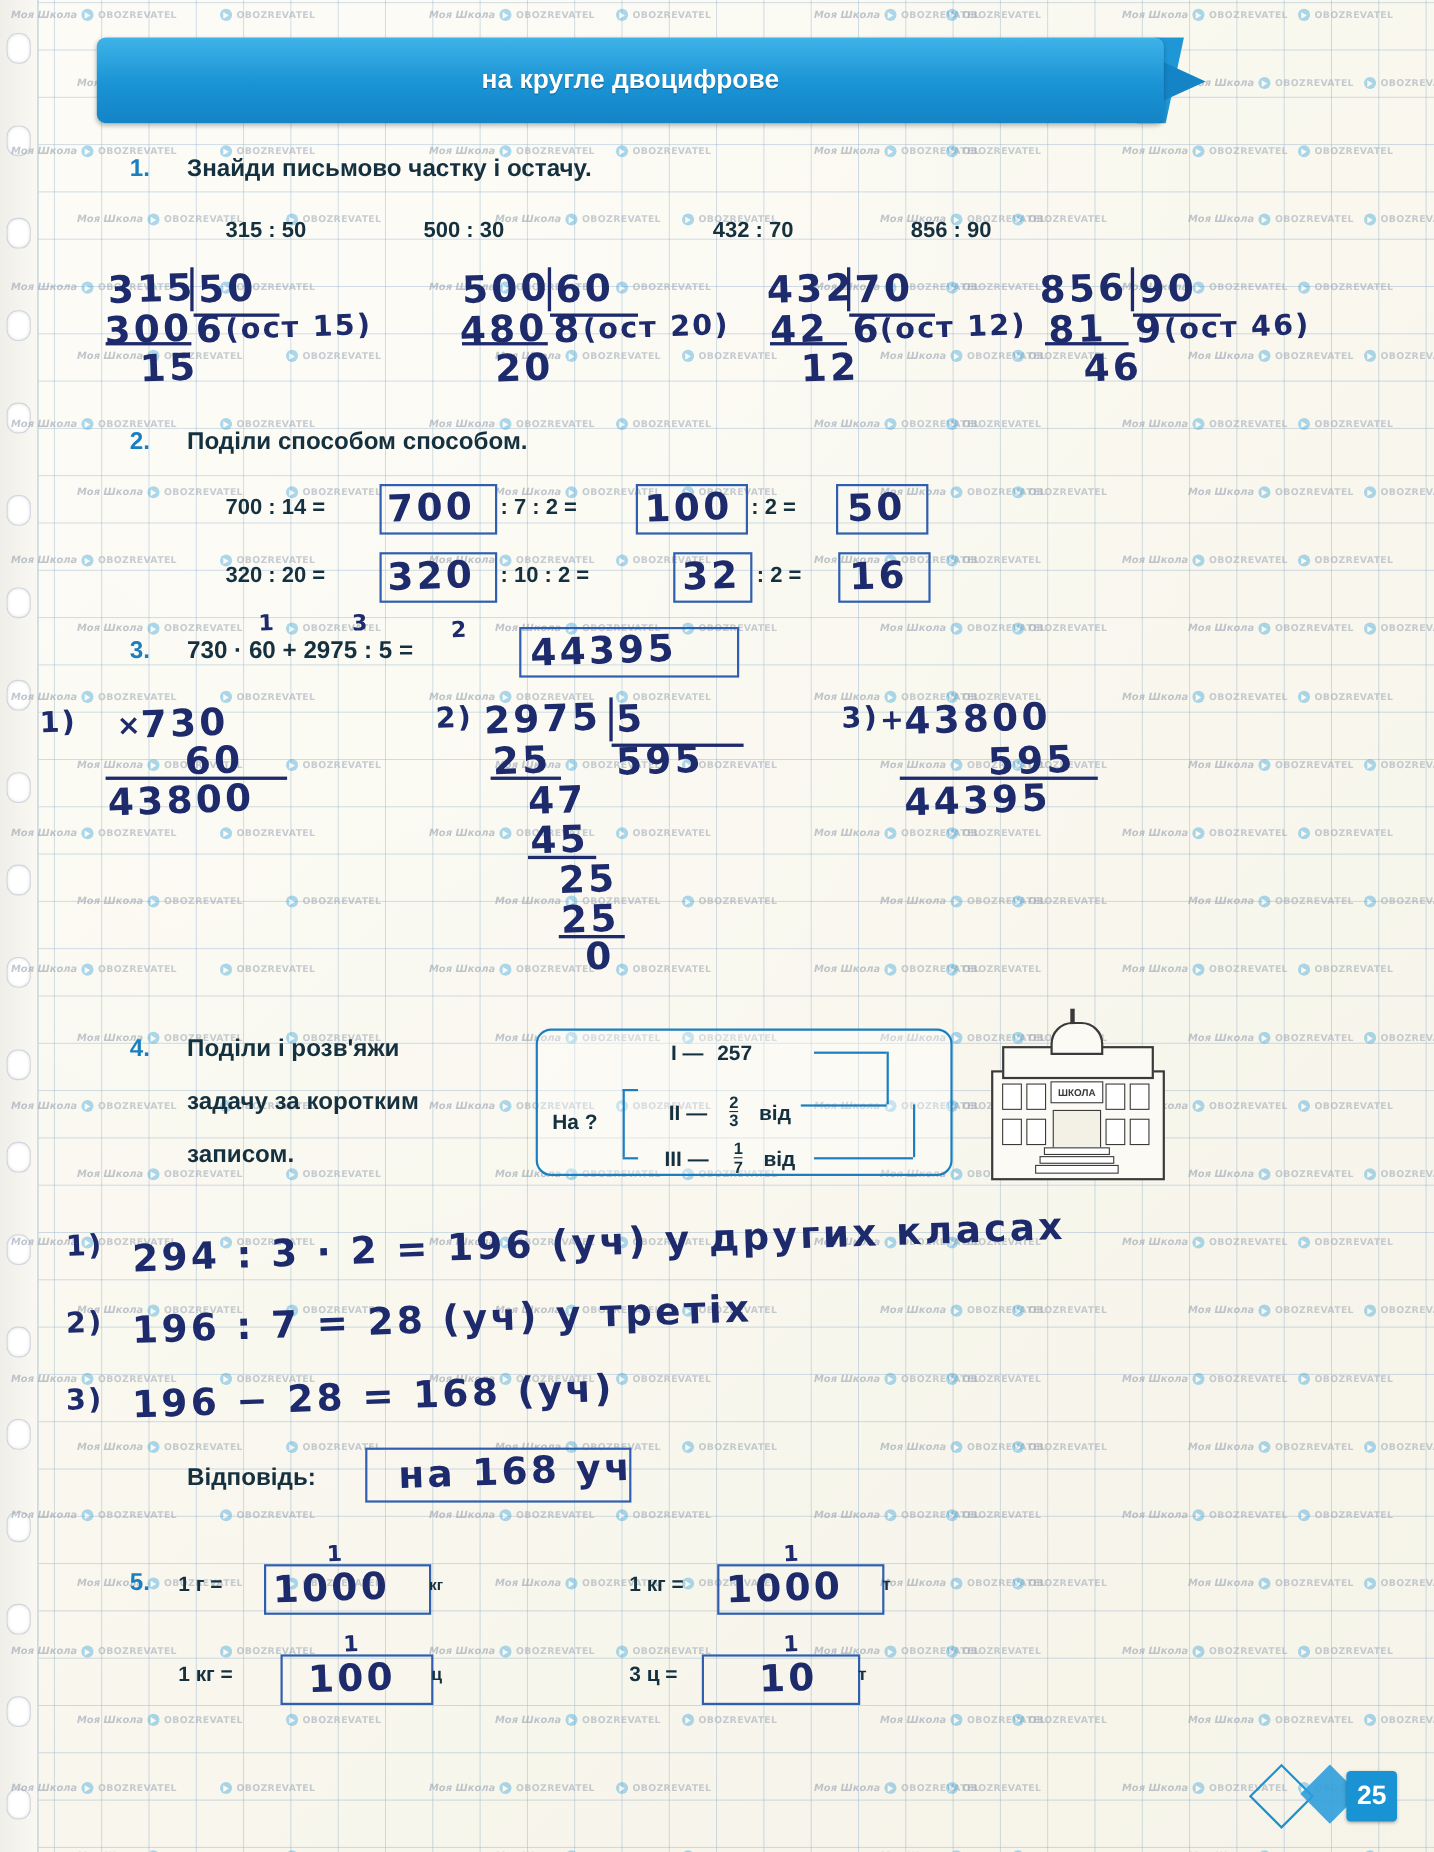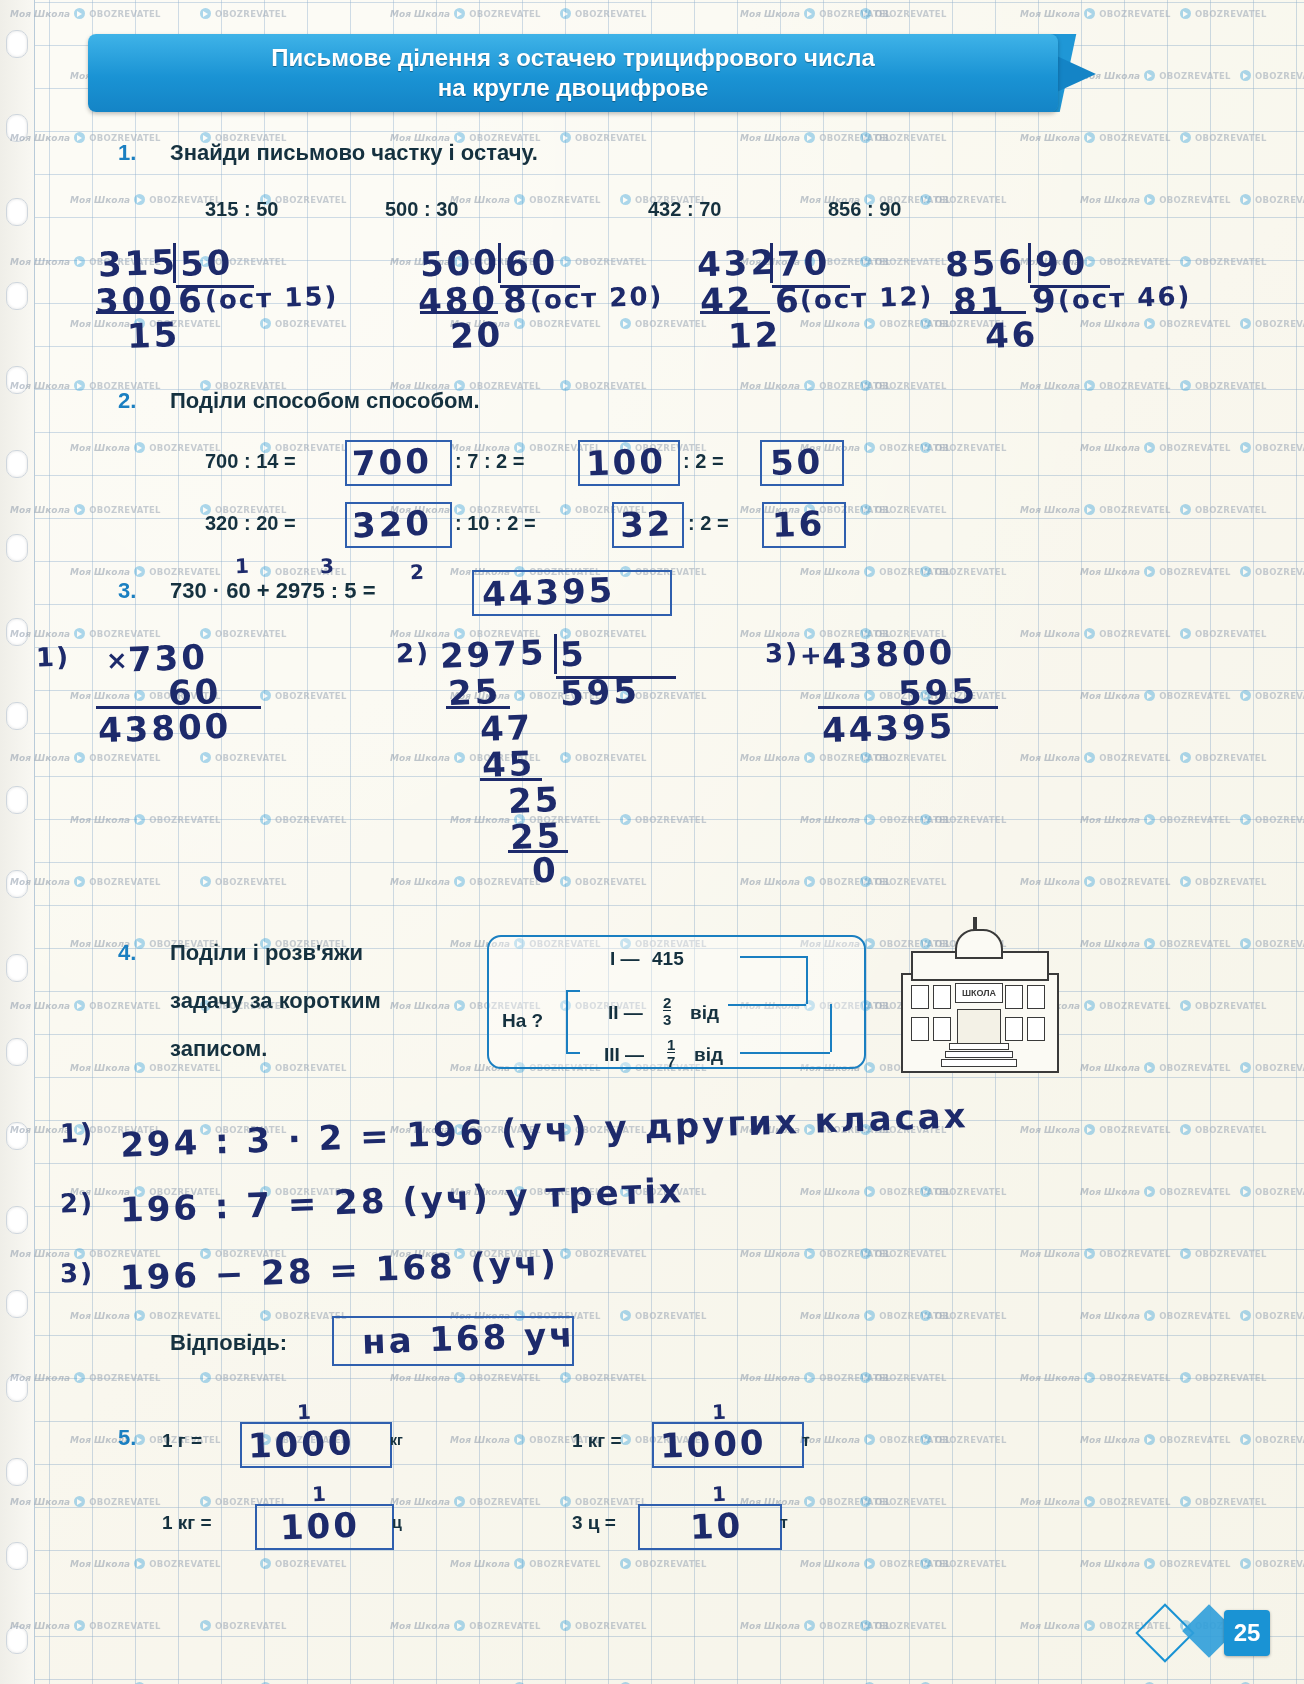--- a/index.html
+++ b/index.html
@@ -1160,21 +1160,20 @@
     <div class="wmitem" style="left: 1240px; top: 1682px;">
       <span class="wmdot"></span>
       <span class="wmobz">OBOZREVATEL</span>
     </div>
   </div>
 
 <div id="bannerArrow2"></div>
 <div id="bannerArrow"></div>
 <div id="banner">
   <div id="bannerInner">
-    <div>Письмове ділення з остачею трицифрового числа</div>
     <div>на кругле двоцифрове</div>
   </div>
 </div>
 
 <div class="num" style="left:118px;top:140px">1.</div>
 <div class="task" style="left:170px;top:140px">Знайди письмово частку і остачу.</div>
 
 <div class="sub" style="left:205px;top:198px">315 : 50</div>
 <div class="sub" style="left:385px;top:198px">500 : 30</div>
 <div class="sub" style="left:648px;top:198px">432 : 70</div>
@@ -1282,21 +1281,21 @@
 <div class="hw s3" style="left:822px;top:708px">44395</div>
 
 <div class="num" style="left:118px;top:940px">4.</div>
 <div class="task" style="left:170px;top:940px">Поділи і розв'яжи</div>
 <div class="task" style="left:170px;top:988px">задачу за коротким</div>
 <div class="task" style="left:170px;top:1036px">записом.</div>
 
 <div id="schema"></div>
 <div class="sch" style="left:502px;top:1010px">На ?</div>
 <div class="sch" style="left:610px;top:948px">I —</div>
-<div class="sch" style="left:652px;top:948px">415</div>
+<div class="sch" style="left:652px;top:948px">257</div>
 
 <div class="sch" style="left:608px;top:1002px">II —</div>
 <div class="sch" style="left:660px;top:995px">
   <span class="frac">
     <span class="t">2</span>
     <span class="b">3</span>
   </span>
 </div>
 <div class="sch" style="left:690px;top:1002px">від</div>
 

